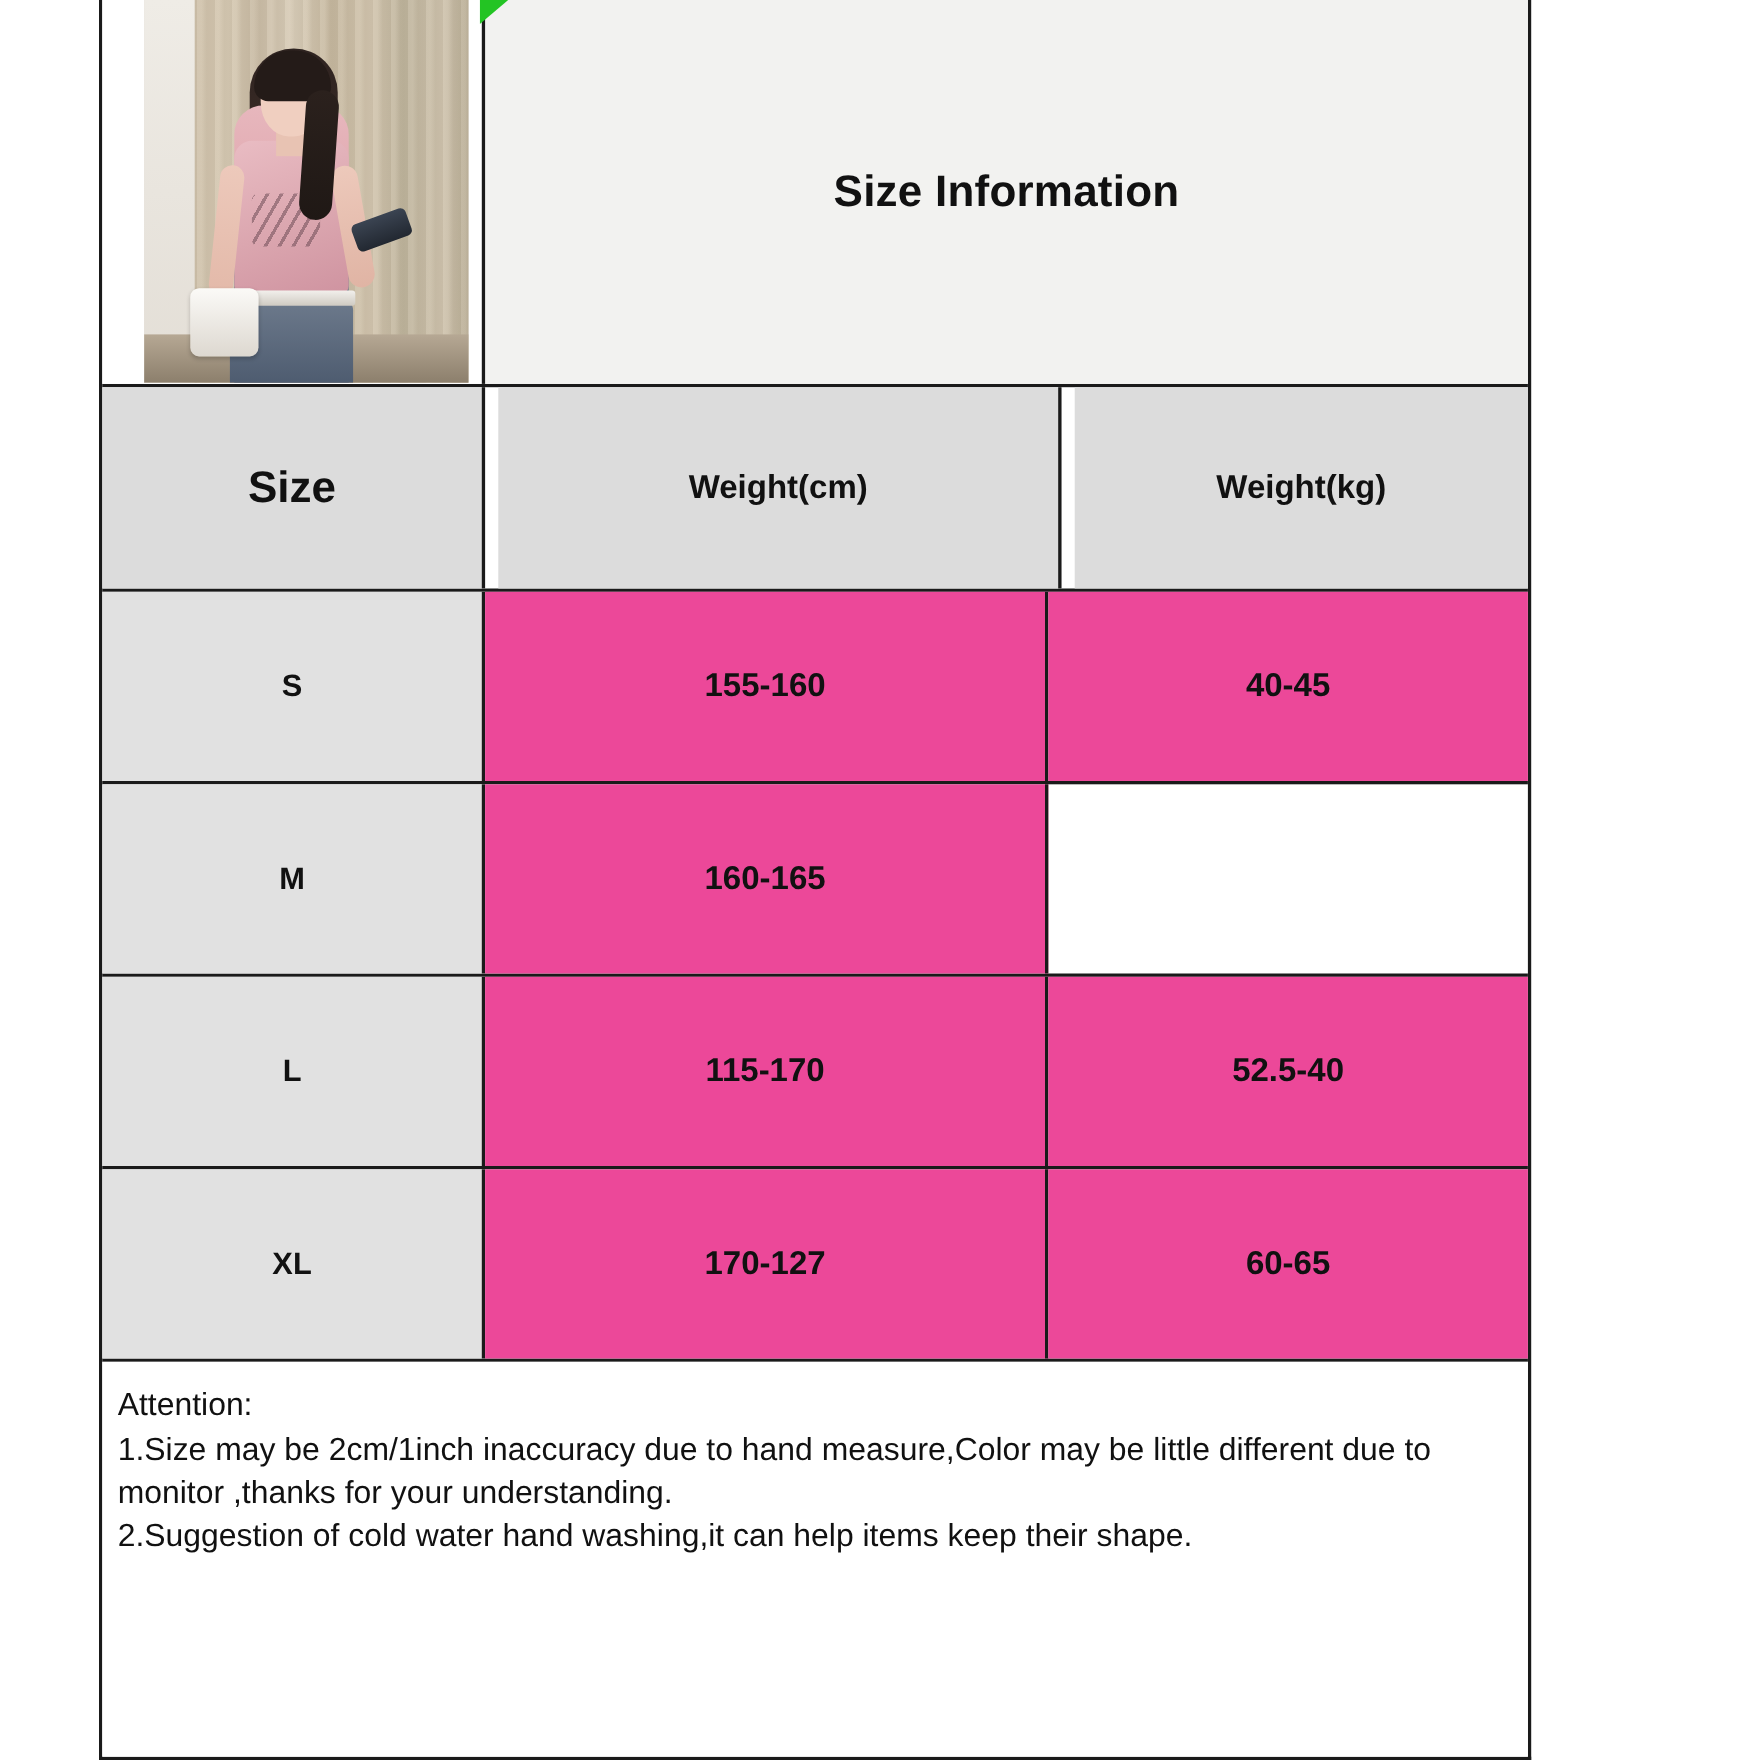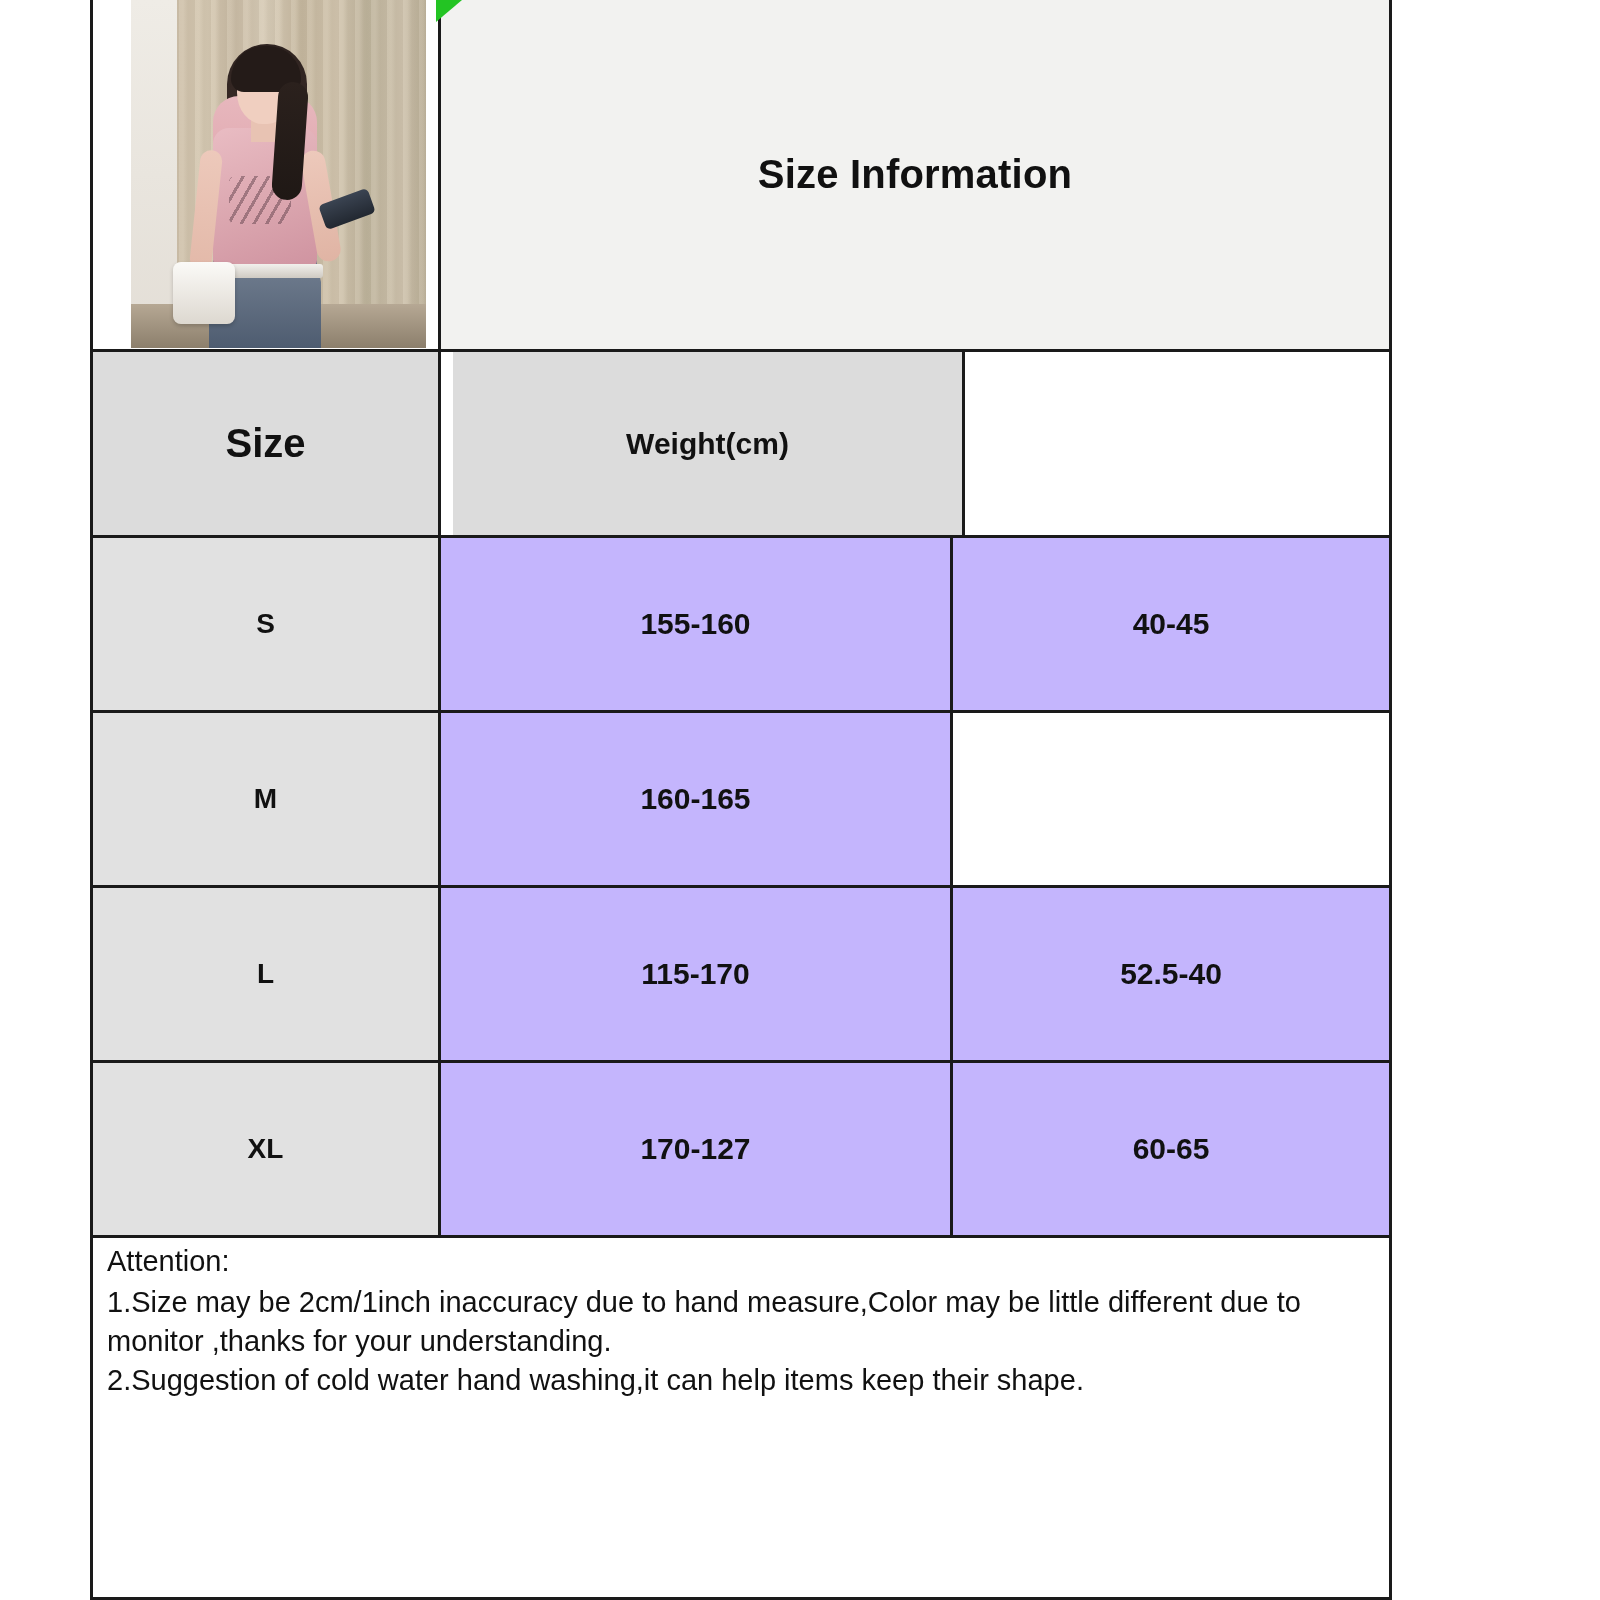--- a/index.html
+++ b/index.html
@@ -225,29 +225,29 @@
   .data-row {
     height: 175px;
     border-bottom: 3px solid #1a1a1a;
   }
   .data-row .size-cell {
     background: #e1e1e1;
     font-size: 28px;
     font-weight: bold;
   }
   .data-row .val-cell {
-    background: #c4b5fd;
+    background: #ec4899;
     font-size: 30px;
     font-weight: bold;
   }
 
   
   .attention {
     flex: 1 1 auto;
-    padding: 4px 14px 0 14px;
+    padding: 20px 14px 0 14px;
     box-sizing: border-box;
     background: #ffffff;
   }
   .attention p {
     margin: 0;
     font-size: 29px;
     line-height: 1.34;
     color: #111111;
     font-family: "Liberation Sans", sans-serif;
   }
@@ -286,20 +286,21 @@
         </div>
       </div>
       <div class="cell title-cell">
         <span class="title-text">Size Information</span>
       </div>
     </div>
 
     <div class="row colhead-row">
       <div class="cell col-size colhead-size">Size</div>
       <div class="cell col-height colhead-txt">Weight(cm)</div>
+      <div class="cell col-weight colhead-txt">Weight(kg)</div>
     </div>
 
     <div class="row data-row">
       <div class="cell col-size size-cell">S</div>
       <div class="cell col-height val-cell">155-160</div>
       <div class="cell col-weight val-cell">40-45</div>
     </div>
     <div class="row data-row">
       <div class="cell col-size size-cell">M</div>
       <div class="cell col-height val-cell">160-165</div>

